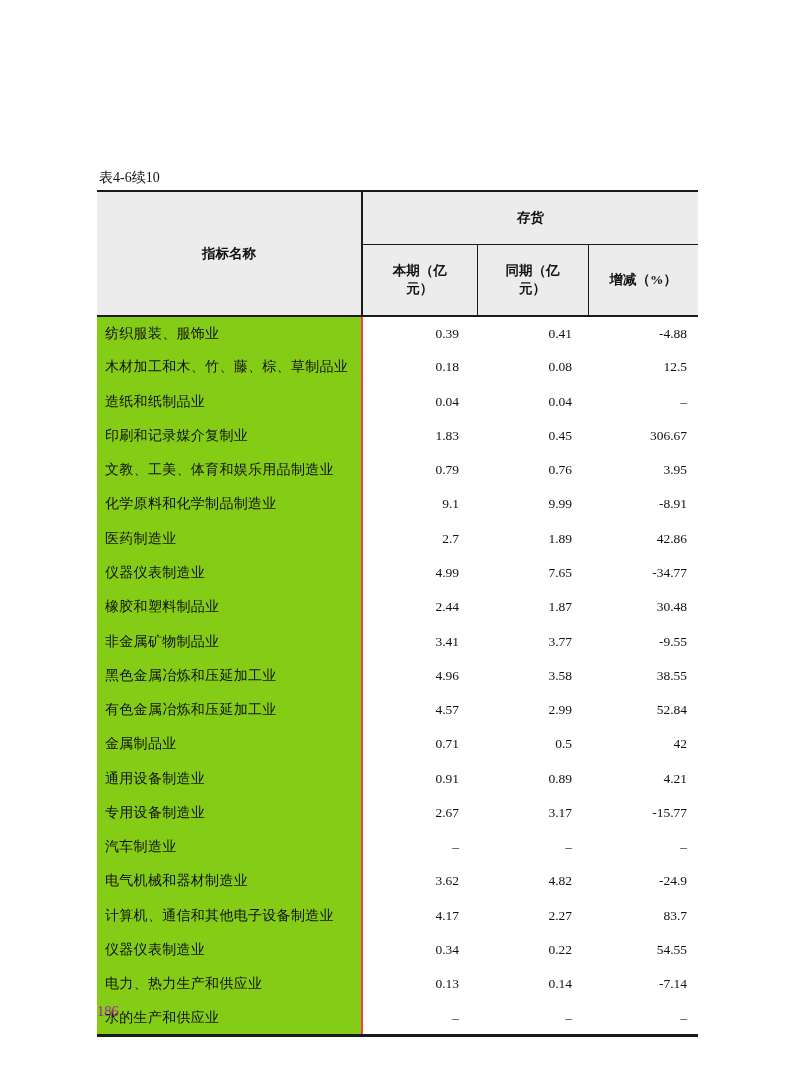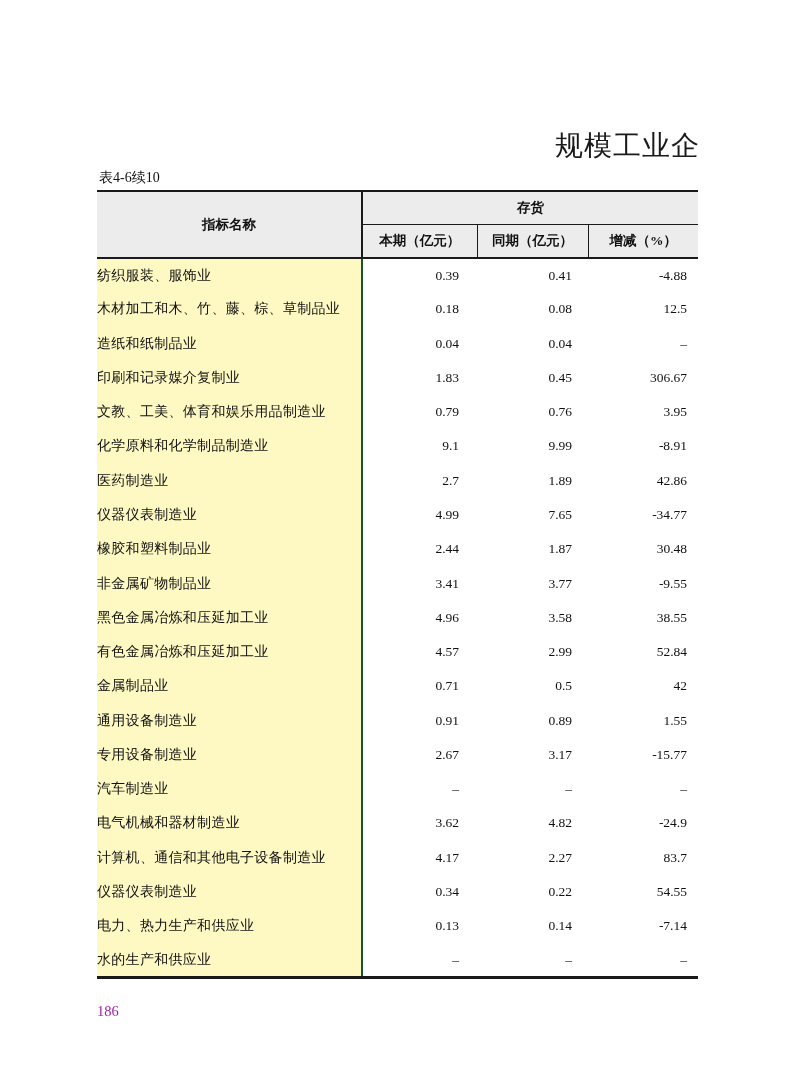--- a/index.html
+++ b/index.html
@@ -66,41 +66,42 @@
   .stat-table col.c-cur    { width: 115px; }
   .stat-table col.c-same   { width: 111px; }
   .stat-table col.c-chg    { width: 110px; }
 
   .stat-table th {
     font-weight: bold;
     font-size: 13.5px;
     text-align: center;
     vertical-align: middle;
     background: #ececec;
-    padding: 7px;
+    padding: 17px;
   }
   .stat-table th.label-head {
     border-right: 2px solid #1a1a1a;
     border-bottom: 2px solid #1a1a1a;
   }
   .stat-table tr.head-group { height: 29px; }
   .stat-table tr.head-sub   { height: 28px; margin-top: 48px; }
   .stat-table th.group-head { border-bottom: 1.5px solid #1a1a1a; }
   .stat-table tr.head-sub th { border-bottom: 2px solid #1a1a1a; }
   .stat-table th.sub-mid,
   .stat-table th.sub-last { border-left: 1.5px solid #1a1a1a; }
 
   .stat-table tbody tr { height: 34.28px; }
   .stat-table td {
     vertical-align: middle;
     padding: 0;
   }
   .stat-table td.lbl {
-    background: #fef9c3;
-    border-right: 2px solid #14532d;
+    background: #84cc16;
+    border-right: 2px solid #ef4444;
+    padding-left: 8px;
     text-align: left;
     font-size: 14px;
     letter-spacing: 0.3px;
   }
   .stat-table td.num {
     text-align: right;
     background: #ffffff;
     font-size: 13.5px;
   }
   .stat-table td.num-cur  { padding-right: 18px; }
@@ -114,21 +115,20 @@
     font-size: 14.5px;
     color: #a21caf;
   }
 </style>
 </head>
 <body>
 
 <div class="page">
 
 
-  <div class="page-title">规模工业企</div>
 
   <div class="table-caption">表4-6续10</div>
 
   <table class="stat-table">
     <colgroup>
       <col class="c-label">
         <col class="c-cur">
         <col class="c-same">
         <col class="c-chg">
     </colgroup>
@@ -219,21 +219,21 @@
       <tr>
         <td class="lbl">金属制品业</td>
         <td class="num num-cur">0.71</td>
         <td class="num num-same">0.5</td>
         <td class="num num-chg">42</td>
       </tr>
       <tr>
         <td class="lbl">通用设备制造业</td>
         <td class="num num-cur">0.91</td>
         <td class="num num-same">0.89</td>
-        <td class="num num-chg">1.55</td>
+        <td class="num num-chg">4.21</td>
       </tr>
       <tr>
         <td class="lbl">专用设备制造业</td>
         <td class="num num-cur">2.67</td>
         <td class="num num-same">3.17</td>
         <td class="num num-chg">-15.77</td>
       </tr>
       <tr>
         <td class="lbl">汽车制造业</td>
         <td class="num num-cur">–</td>

